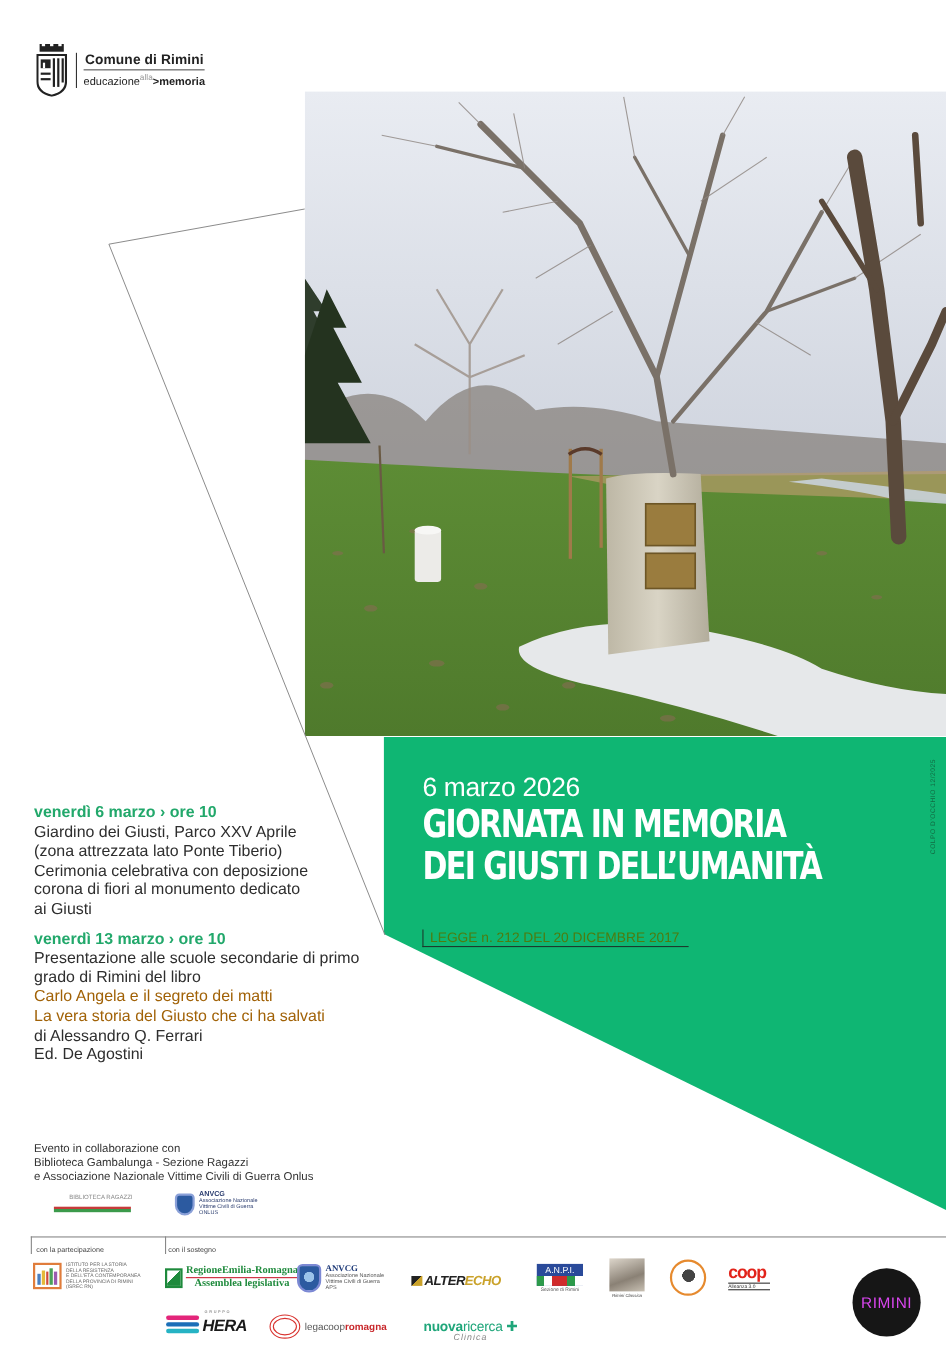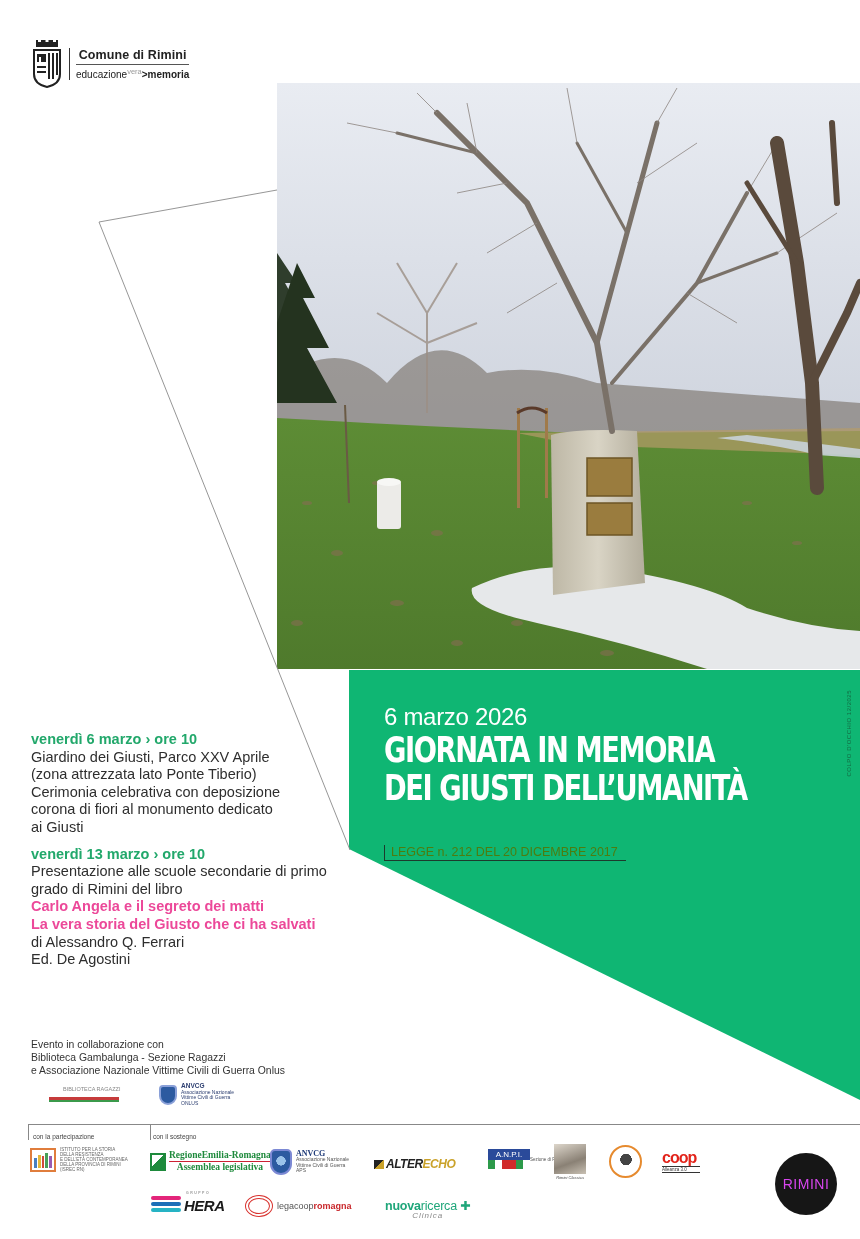--- a/index.html
+++ b/index.html
@@ -28,21 +28,21 @@
   .hero { position:absolute; left:384px; top:703px; color:#ffffff; }
   .hero .date { font-size:24px; font-weight:normal; letter-spacing:-0.3px; }
   .hero .title { font-family:"DejaVu Sans", sans-serif; font-weight:bold; font-size:35px; line-height:38px; letter-spacing:-1.8px; transform:scaleX(0.78); transform-origin:left; white-space:nowrap; margin-top:0px; }
   .hero .law { position:absolute; left:0; top:142px; font-size:12.5px; color:#4d7c0f; padding-left:6px; border-left:1px solid #1c3b2d; border-bottom:1px solid #1c3b2d; padding-bottom:1px; width:242px; white-space:nowrap; }
   .credit { position:absolute; left:846px; top:690px; font-size:6px; color:#126b43; writing-mode:vertical-rl; transform:rotate(180deg); letter-spacing:0.5px; }
 
   
   .events { position:absolute; left:31px; top:731px; width:340px; font-size:14.5px; line-height:17.6px; color:#2e2e2e; }
   .ev-head { color:#22a86b; font-weight:bold; }
   .ev-block + .ev-block { margin-top:9px; }
-  .bold { font-weight:bold; color:#ec4899; }
+  .bold { font-weight:normal; color:#a16207; }
 
   .collab { position:absolute; left:31px; top:1038px; font-size:10.4px; line-height:13.2px; color:#333; }
 
   .small-logos { position:absolute; left:31px; top:1083px; display:flex; align-items:center; gap:28px; }
   .bib { width:100px; height:20px; position:relative; }
   .bib .stripe { position:absolute; left:18px; top:12px; width:70px; height:5px; background:linear-gradient(#c63b3b 0 50%, #3b9a4b 50% 100%); }
   .bib .txt { position:absolute; left:32px; top:1px; font-size:5.5px; color:#888; }
   .anv { display:flex; align-items:center; gap:4px; }
   .anv .shield { width:18px; height:20px; border-radius:4px 4px 9px 9px; background:#2c5aa0; border:2px solid #8aa0d8; }
   .anv .t { font-size:5px; color:#2c3e70; line-height:5.5px; }
@@ -67,21 +67,21 @@
 
   .anvcg2 { left:270px; top:1149px; gap:4px; }
   .anvcg2 .shield { width:22px; height:26px; border-radius:5px 5px 11px 11px; background:radial-gradient(circle at 50% 45%, #9bc3ea 30%, #2c5aa0 32%); border:2px solid #7c89d4; }
   .anvcg2 .t { font-size:5px; line-height:5.5px; color:#555; }
   .anvcg2 .t b { font-family:"Liberation Serif", serif; font-size:8px; color:#1e3a78; }
 
   .alter { left:374px; top:1157px; font-size:12px; font-weight:bold; font-style:italic; letter-spacing:-0.5px; }
   .alter .a { color:#222; } .alter .e { color:#caa22a; }
   .alter .mark { width:10px; height:9px; background:linear-gradient(135deg,#222 50%, #caa22a 50%); margin-right:2px; }
 
-  .anpi { left:488px; top:1149px; align-items:center; }
+  .anpi { left:488px; top:1149px; flex-direction:column; align-items:center; }
   .anpi .flag { width:42px; height:20px; background:#2a4a9a; position:relative; }
   .anpi .flag .st { position:absolute; left:0; bottom:0; width:100%; height:9px; background:linear-gradient(90deg,#2c9a4a 0 16%, #fff 16% 33%, #d02b2b 33% 66%, #2c9a4a 66% 83%, #fff 83% 100%); }
   .anpi .flag .ti { position:absolute; top:1px; left:0; width:100%; text-align:center; font-size:8px; color:#fff; }
   .anpi .sub { font-size:4.5px; color:#555; margin-top:1px; }
 
   .rcl { left:554px; top:1144px; flex-direction:column; align-items:center; }
   .rcl .img { width:32px; height:30px; background:linear-gradient(160deg,#ddd6cb,#8a8175 60%,#c8c0b3); }
   .rcl .sub { font-size:4px; color:#444; font-style:italic; margin-top:1px; }
 
   .sorr { left:609px; top:1145px; width:33px; height:33px; border-radius:50%; border:2px solid #e68a2e; background:radial-gradient(circle,#fff 50%, #fff 50%); justify-content:center; }
@@ -125,21 +125,21 @@
       <rect x="15" y="13" width="2" height="26" fill="#222"></rect>
       <rect x="19" y="13" width="2" height="26" fill="#222"></rect>
       <rect x="23" y="13" width="2" height="22" fill="#222"></rect>
       <rect x="4" y="26" width="9" height="2" fill="#222"></rect>
       <rect x="4" y="31" width="9" height="2" fill="#222"></rect>
     </svg>
   </div>
   <div class="divider"></div>
   <div class="texts">
     <div class="t1">Comune di Rimini</div>
-    <div class="t2"><span>educazione</span><span class="small">vera</span><b>&gt;memoria</b></div>
+    <div class="t2"><span>educazione</span><span class="small">alla</span><b>&gt;memoria</b></div>
   </div>
 </div>
 
 <div class="photo">
   <svg width="583" height="586" viewBox="0 0 583 586" preserveAspectRatio="none">
     <defs>
       <linearGradient id="sky" x1="0" y1="0" x2="0" y2="1">
         <stop offset="0" stop-color="#e9ecf2"></stop>
         <stop offset="0.6" stop-color="#cfd4de"></stop>
         <stop offset="1" stop-color="#dfe2e6"></stop>

